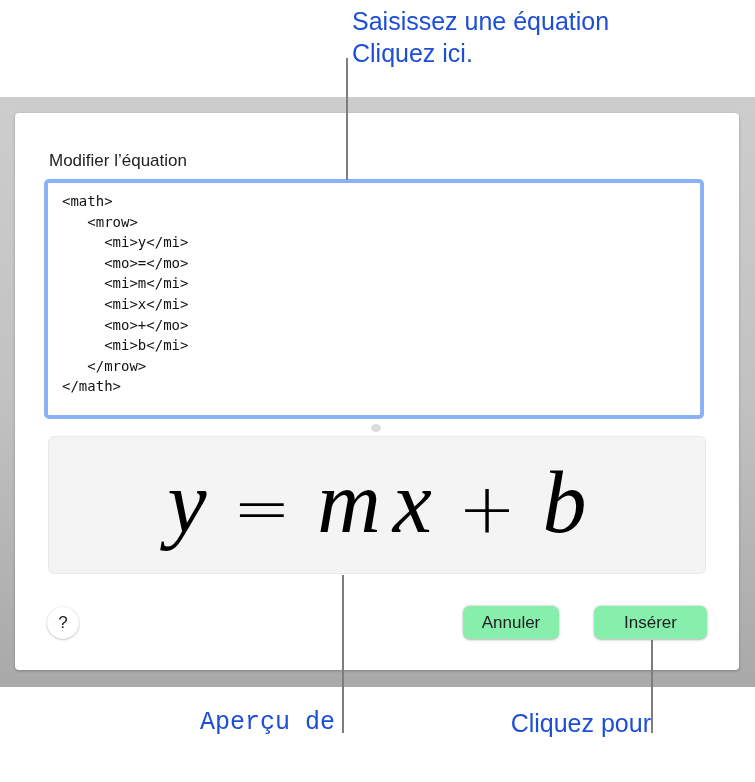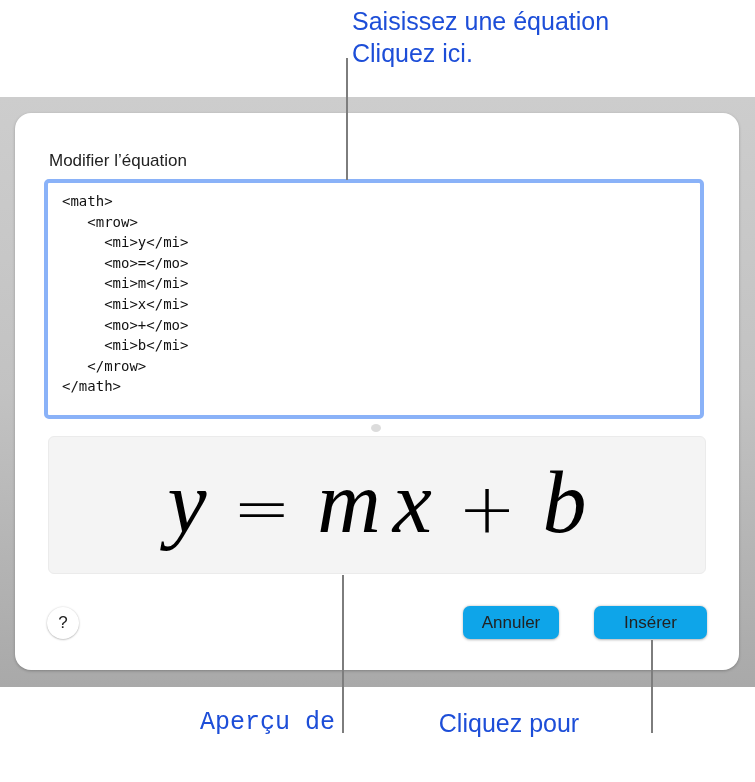--- a/index.html
+++ b/index.html
@@ -8,21 +8,21 @@
     background: #ffffff;
     font-family: "Liberation Sans", sans-serif;
     color: #1d1d1f;
   }
   .backdrop {
     position: absolute; left: 0; top: 97px; width: 755px; height: 590px;
     background: linear-gradient(180deg, #cdcdcd 0%, #c2c2c2 50%, #a9a9a9 100%);
   }
   .dialog {
     position: absolute; left: 15px; top: 113px; width: 724px; height: 557px;
-    background: #ffffff; border-radius: 16px;
+    background: #ffffff; border-radius: 4px;
     box-shadow: 0 1px 3px rgba(0,0,0,0.25);
   }
   .dialog-title {
     position: absolute; left: 34px; top: 38px;
     font-size: 17px; color: #222;
   }
   .editor {
     position: absolute; left: 29px; top: 66px; width: 660px; height: 240px;
     border: 4px solid #8ab2f8; border-radius: 5px; background: #fff;
     box-sizing: border-box; margin: 0;
@@ -47,34 +47,34 @@
   .eq .op { font-family: "DejaVu Sans", sans-serif; font-size: 70px; font-weight: 300; }
   .help-btn {
     position: absolute; left: 32px; top: 494px; width: 32px; height: 32px;
     border-radius: 50%; background: #fff; border: none;
     box-shadow: 0 0.5px 2px rgba(0,0,0,0.35);
     font-size: 17px; color: #222; font-family: "Liberation Sans", sans-serif;
     display: flex; align-items: center; justify-content: center; padding: 0;
   }
   .btn {
     position: absolute; top: 493px; height: 33px;
-    background: #0ea5e9; border: none; border-radius: 7px;
+    background: #86efac; border: none; border-radius: 7px;
     box-shadow: 0 0.5px 2.5px rgba(0,0,0,0.3);
     font-size: 17px; color: #222; font-family: "Liberation Sans", sans-serif;
     padding: 0;
   }
   .btn-cancel { left: 448px; width: 96px; }
   .btn-insert { left: 579px; width: 113px; text-align: center; }
   .callout {
     position: absolute; font-size: 25px; line-height: 32px; color: #1d4ed8;
     font-family: "Liberation Sans", sans-serif;
   }
   .callout-top { left: 352px; top: 5px; }
   .callout-preview { left: 185px; top: 707px; text-align: right; width: 150px; font-family: Liberation Mono, monospace; }
-  .callout-insert { left: 389px; top: 707px; text-align: center; width: 240px; }
+  .callout-insert { left: 411px; top: 707px; text-align: right; width: 240px; }
   .leader { position: absolute; width: 2px; background: #7d7d7d; }
 </style>
 </head>
 <body>
 
 <div class="callout callout-top">
   <div>Saisissez une équation</div>
   <div>Cliquez ici.</div>
 </div>
 

